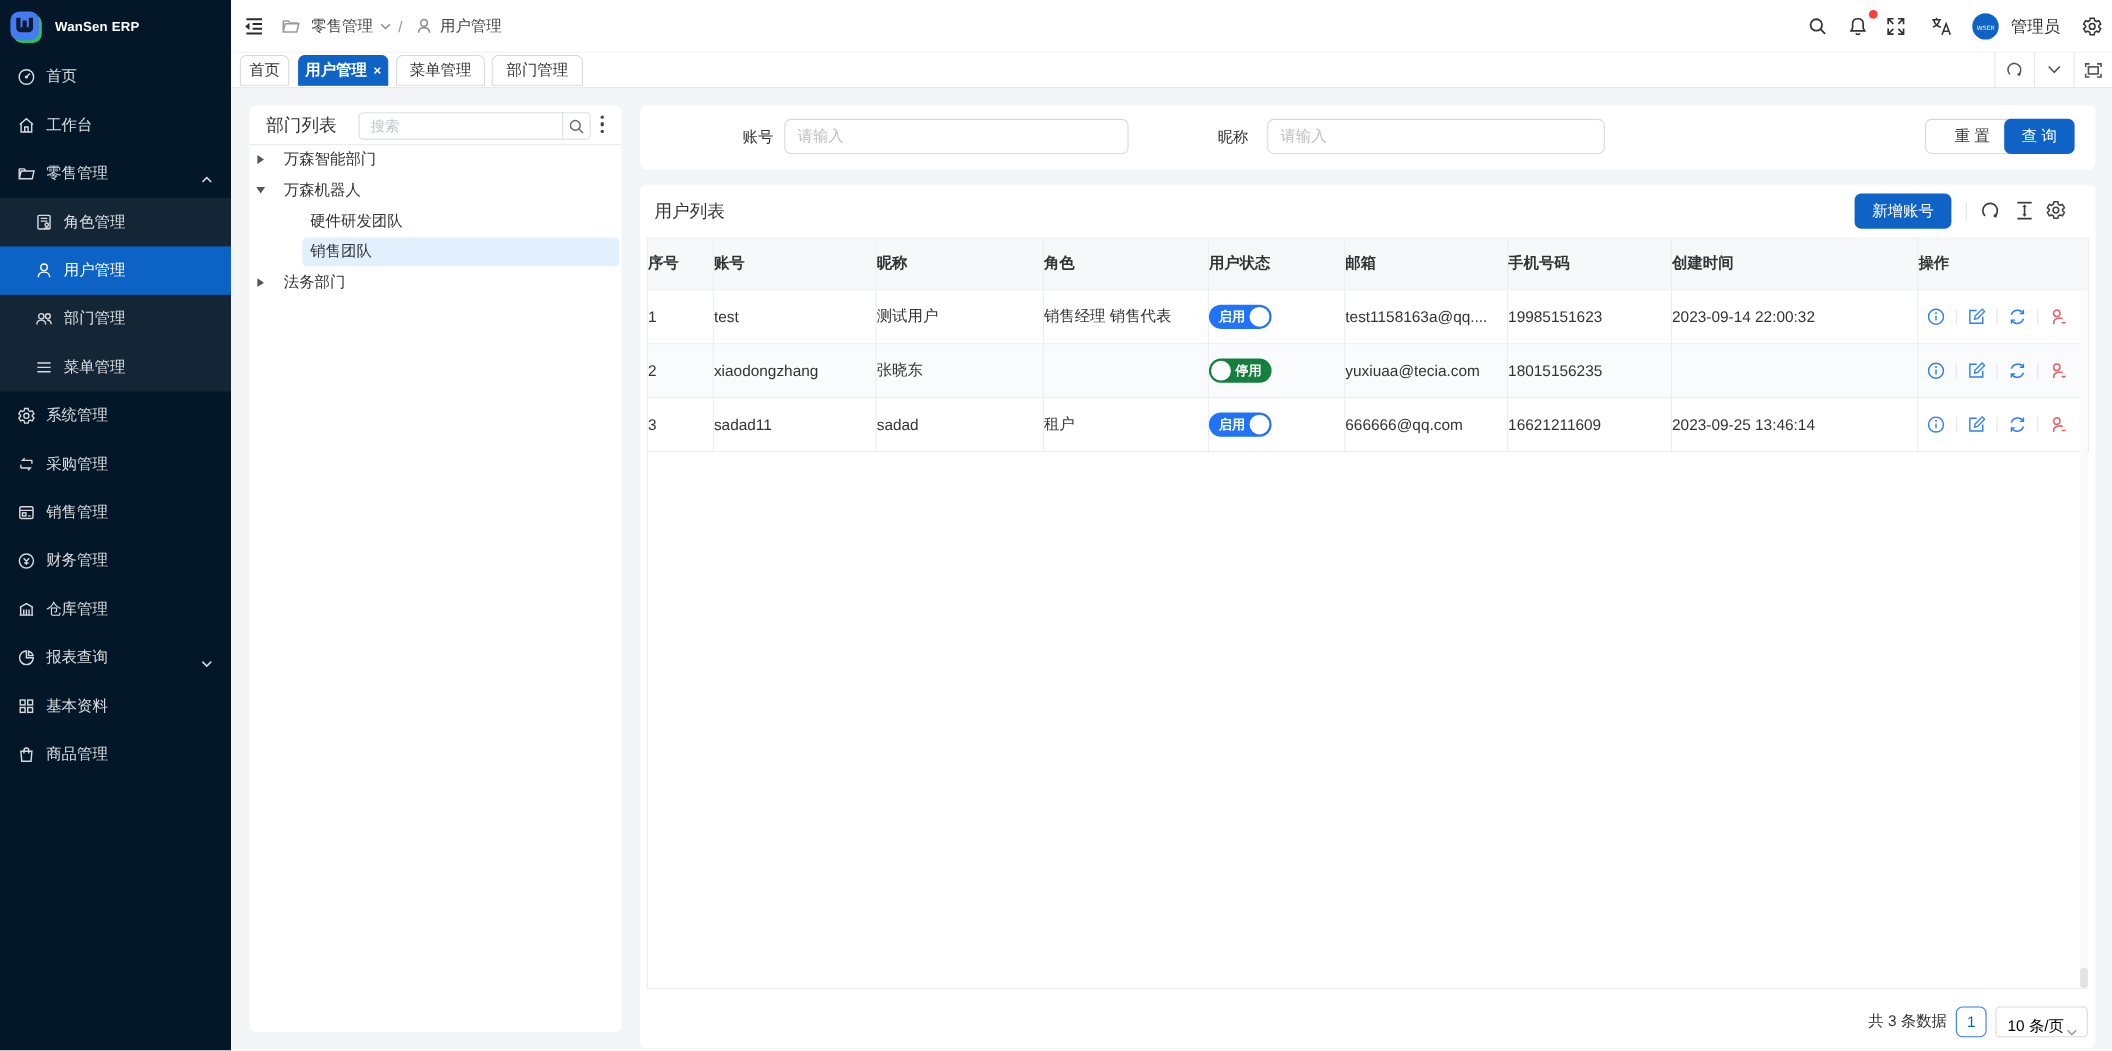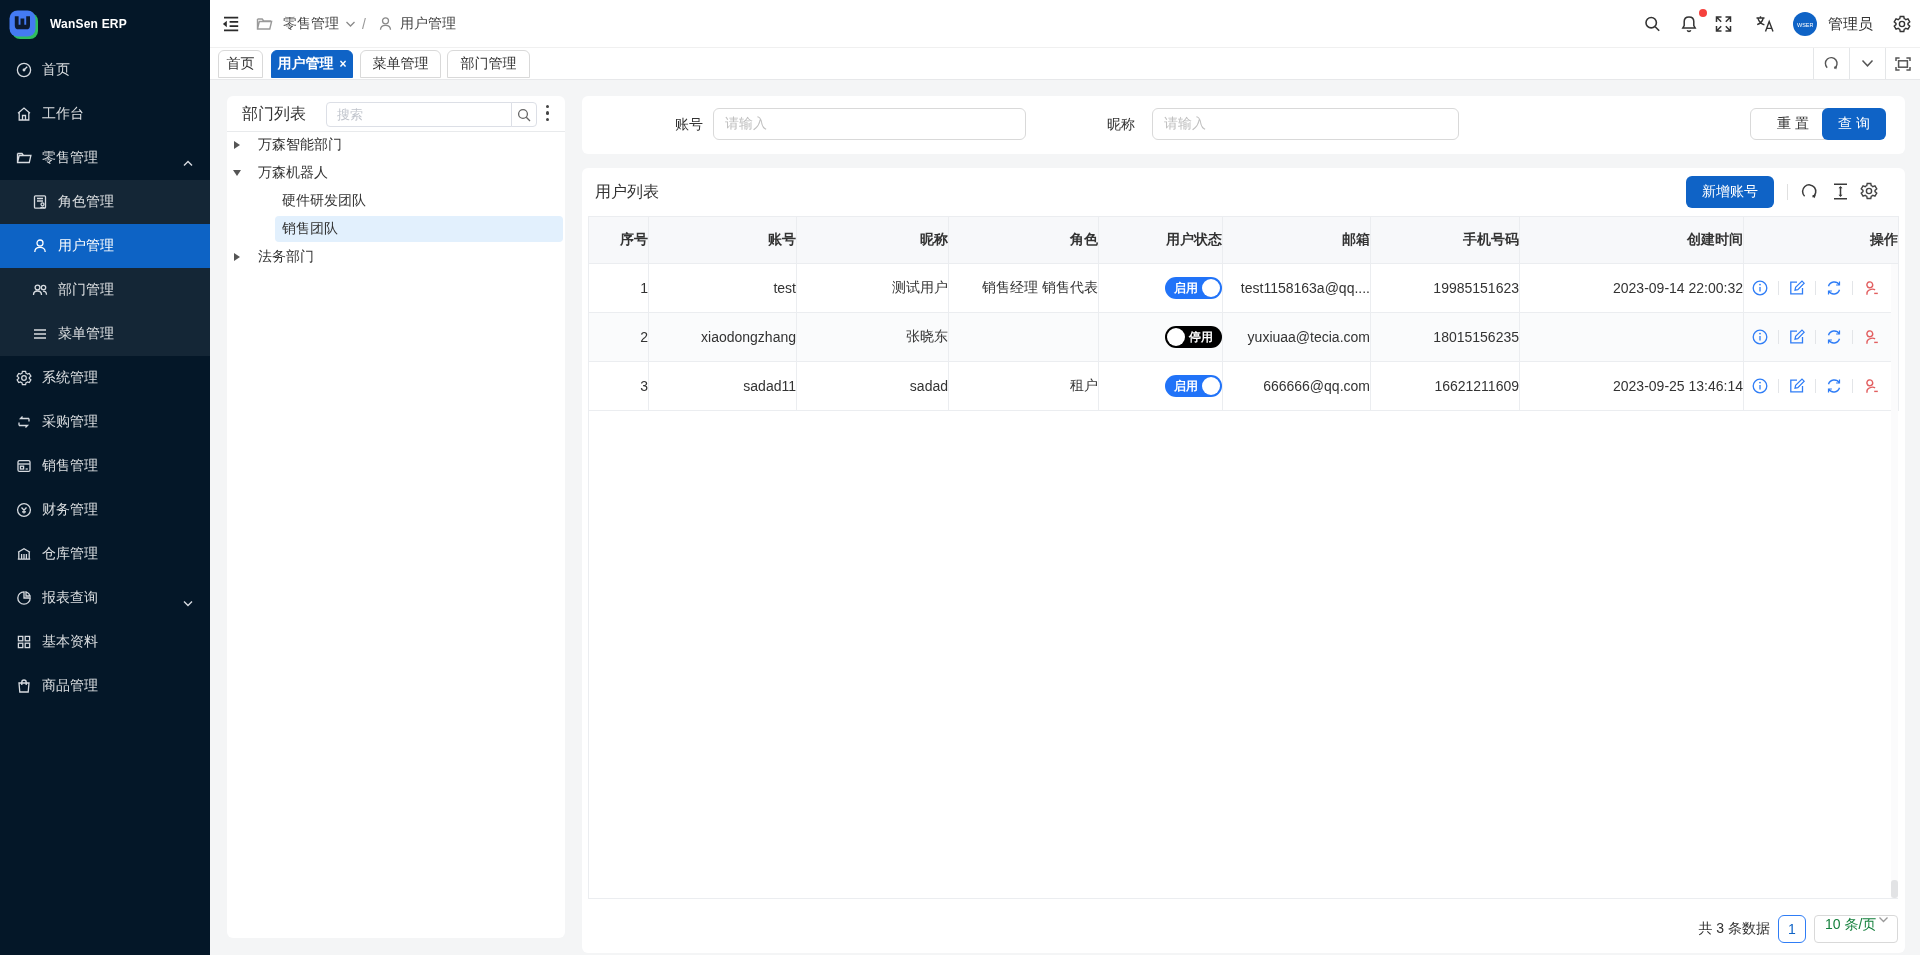--- a/index.html
+++ b/index.html
@@ -37,37 +37,37 @@
 .tri-r { width:0; height:0; border-left:6px solid #555; border-top:4px solid transparent; border-bottom:4px solid transparent; }
 .tri-d { width:0; height:0; border-top:6px solid #555; border-left:4px solid transparent; border-right:4px solid transparent; }
 
 .flabel { position:absolute; top:0; height:58px; display:flex; align-items:center; font-size:14px; color:#333; }
 .finput { position:absolute; top:12px; height:32px; border:1px solid #d9d9d9; border-radius:6px; font-size:14px; color:#bfbfbf; display:flex; align-items:center; padding-left:11px; background:#fff; }
 .btn { position:absolute; top:12px; height:32px; border-radius:6px; font-size:14px; display:flex; align-items:center; justify-content:center; }
 .btn.ghost { background:#fff; border:1px solid #d9d9d9; color:#333; }
 .btn.prim { background:#0f63c6; color:#fff; }
 
 table.grid { position:absolute; left:6px; top:48px; border-collapse:collapse; table-layout:fixed; }
-table.grid th, table.grid td { border:1px solid #ebedf0; font-size:14px; color:#333; text-align:right; overflow:hidden; white-space:nowrap; }
+table.grid th, table.grid td { border:1px solid #ebedf0; font-size:14px; color:#333; text-align:left; overflow:hidden; white-space:nowrap; }
 table.grid th { background:#f7f8fa; font-weight:bold; height:47px; }
 table.grid td { height:49px; background:#fff; }
 table.grid tr.dim td { background:#fafbfc; }
 .sw { display:inline-flex; align-items:center; width:57px; height:22px; border-radius:11px; position:relative; vertical-align:middle;font-weight:bold; }
 .sw.on { background:#2173f8; }
 .sw.on .t { color:#fff; font-size:12px; margin-left:9px; }
 .sw.on .k { position:absolute; right:2px; top:2px; width:18px; height:18px; background:#fff; border-radius:50%; }
-.sw.off { background:#000000; justify-content:flex-end; }
+.sw.off { background:#15803d; justify-content:flex-end; }
 .sw.off .t { color:#fff; font-size:12px; margin-right:9px; }
 .sw.off .k { position:absolute; left:2px; top:2px; width:18px; height:18px; background:#fff; border-radius:50%; }
 .acts { display:flex; align-items:center; justify-content:center; padding-right:11px; }
 .acts .sep { width:1px; height:14px; background:#e3e5e8; margin:0 10px; }
 
 .pgwrap { position:absolute; display:flex; align-items:center; font-size:14px; color:#333; }
 .pgbtn { width:28px; height:28px; border:1px solid #2f7df6; border-radius:6px; color:#0f63c6; display:flex; align-items:center; justify-content:center; margin:0 8px; }
-.pgsel { width:84px; height:28px; border:1px solid #d9d9d9; border-radius:4px; display:flex; align-items:flex-start; justify-content:space-between; padding:0 8px 0 10px; color:#15803d; }
+.pgsel { width:84px; height:28px; border:1px solid #d9d9d9; border-radius:4px; display:flex; align-items:flex-end; justify-content:space-between; padding:0 8px 0 10px; color:#000000; }
 </style>
 </head>
 <body>
 
 <div class="sb">
   <div class="logo">
     <svg width="32" height="32" viewBox="0 0 32 32">
       <rect x="4" y="5" width="26" height="26" rx="8" fill="#2fbe5f"></rect>
       <rect x="1.5" y="2.5" width="26" height="26" rx="8" fill="#447af2"></rect>
       <path d="M6.8 8.2 h3.8 v8.6 h1.9 v-6.2 h3.8 v6.2 h1.9 v-8.6 h3.8 v9.2 a3.9 3.9 0 0 1 -3.9 3.9 h-7.4 a3.9 3.9 0 0 1 -3.9 -3.9 z" fill="#0c1a30"></path>

